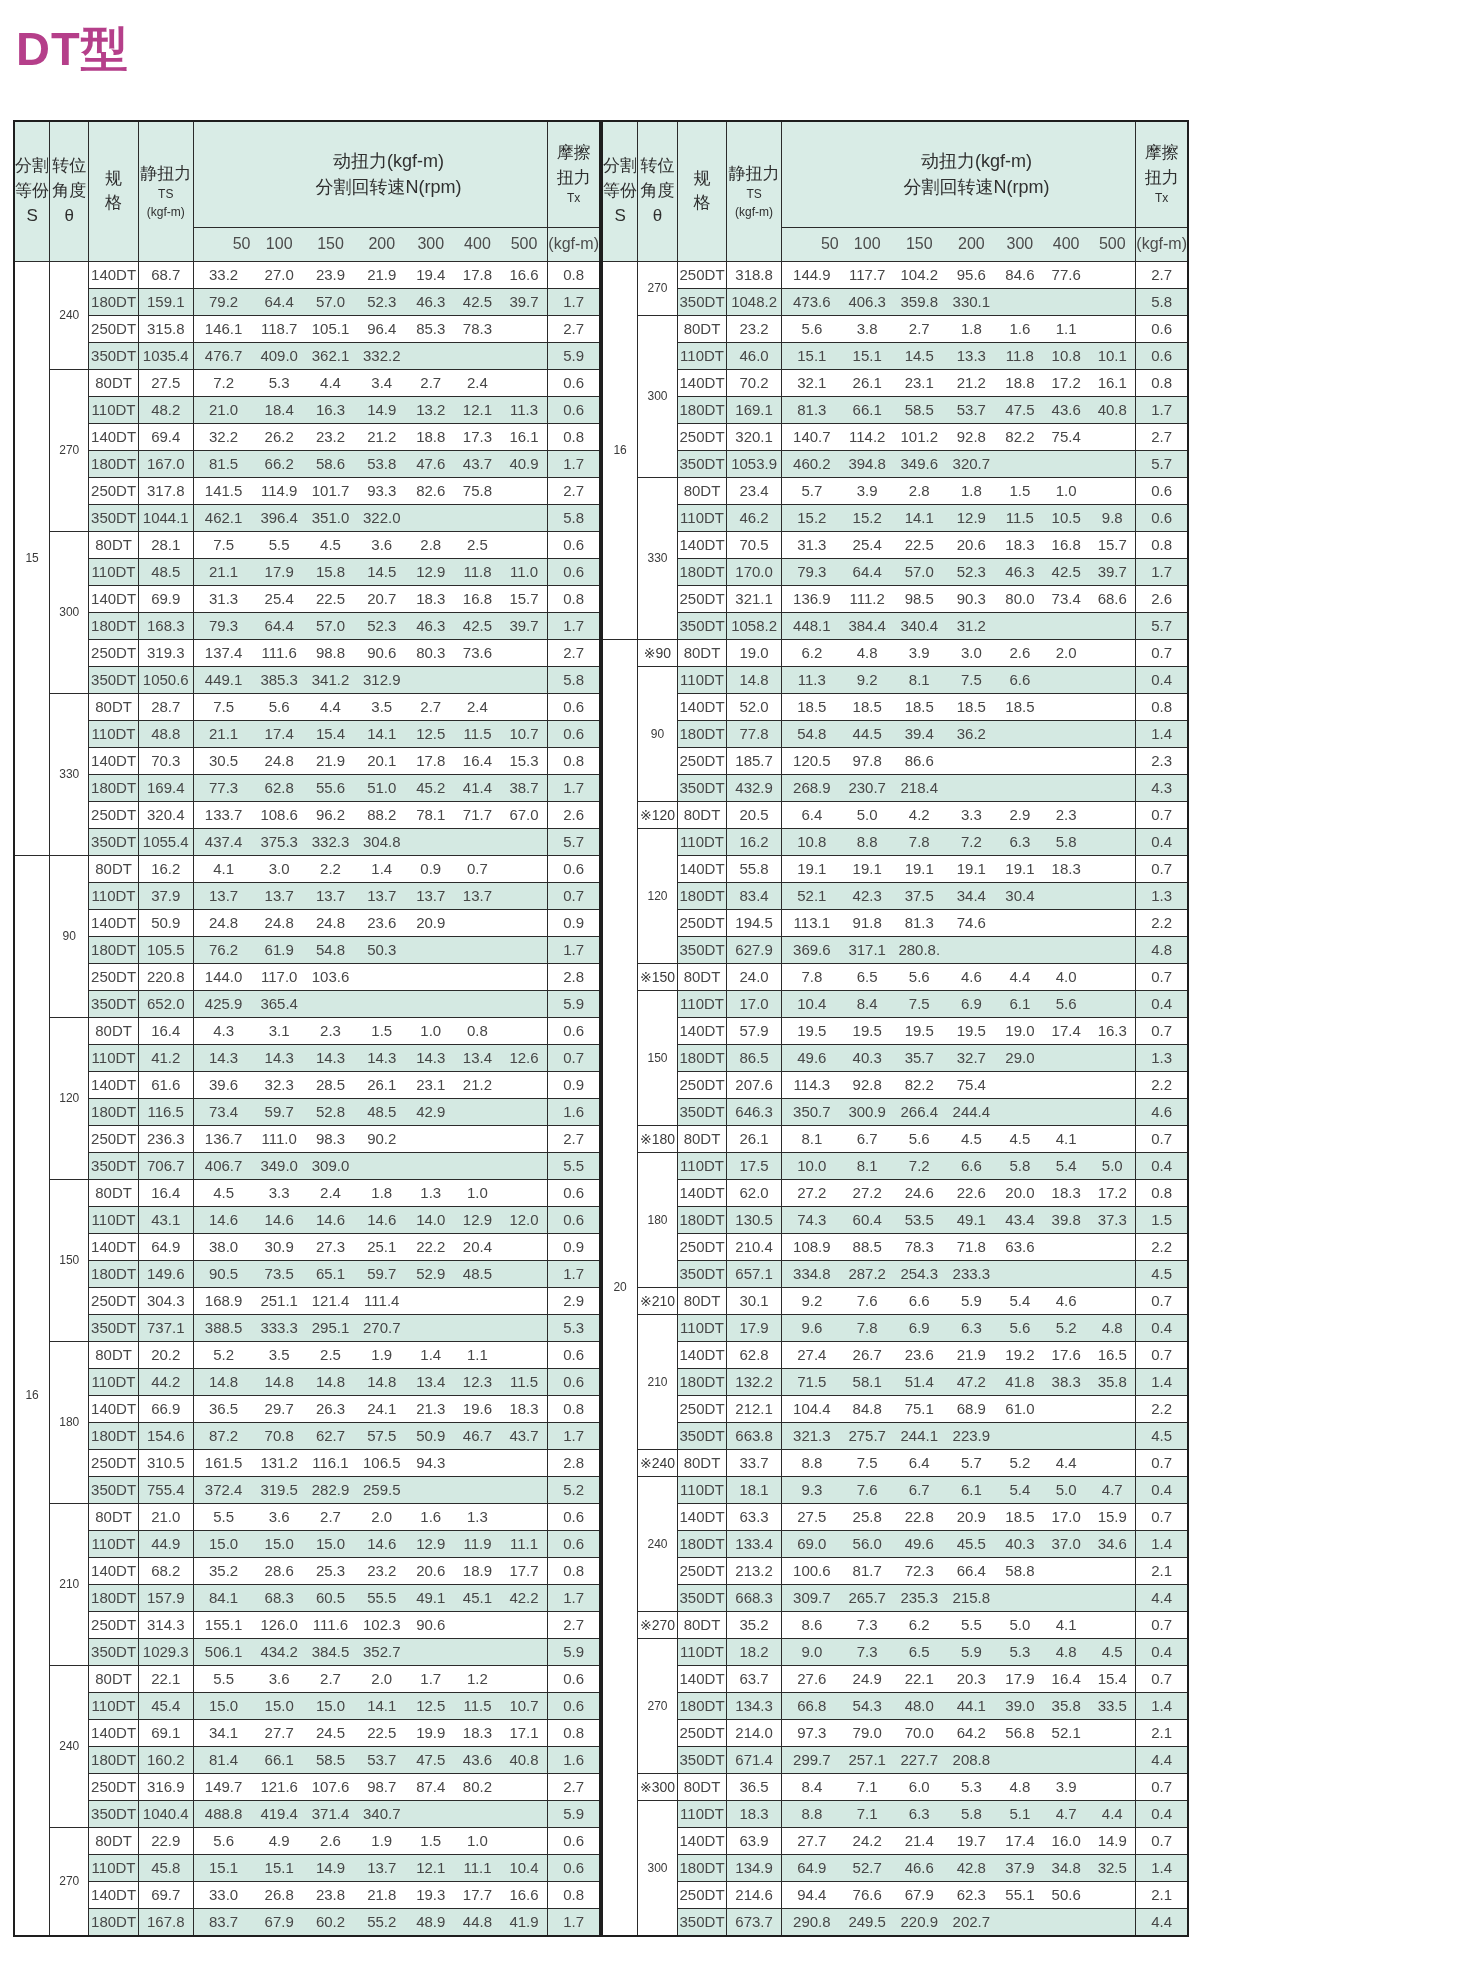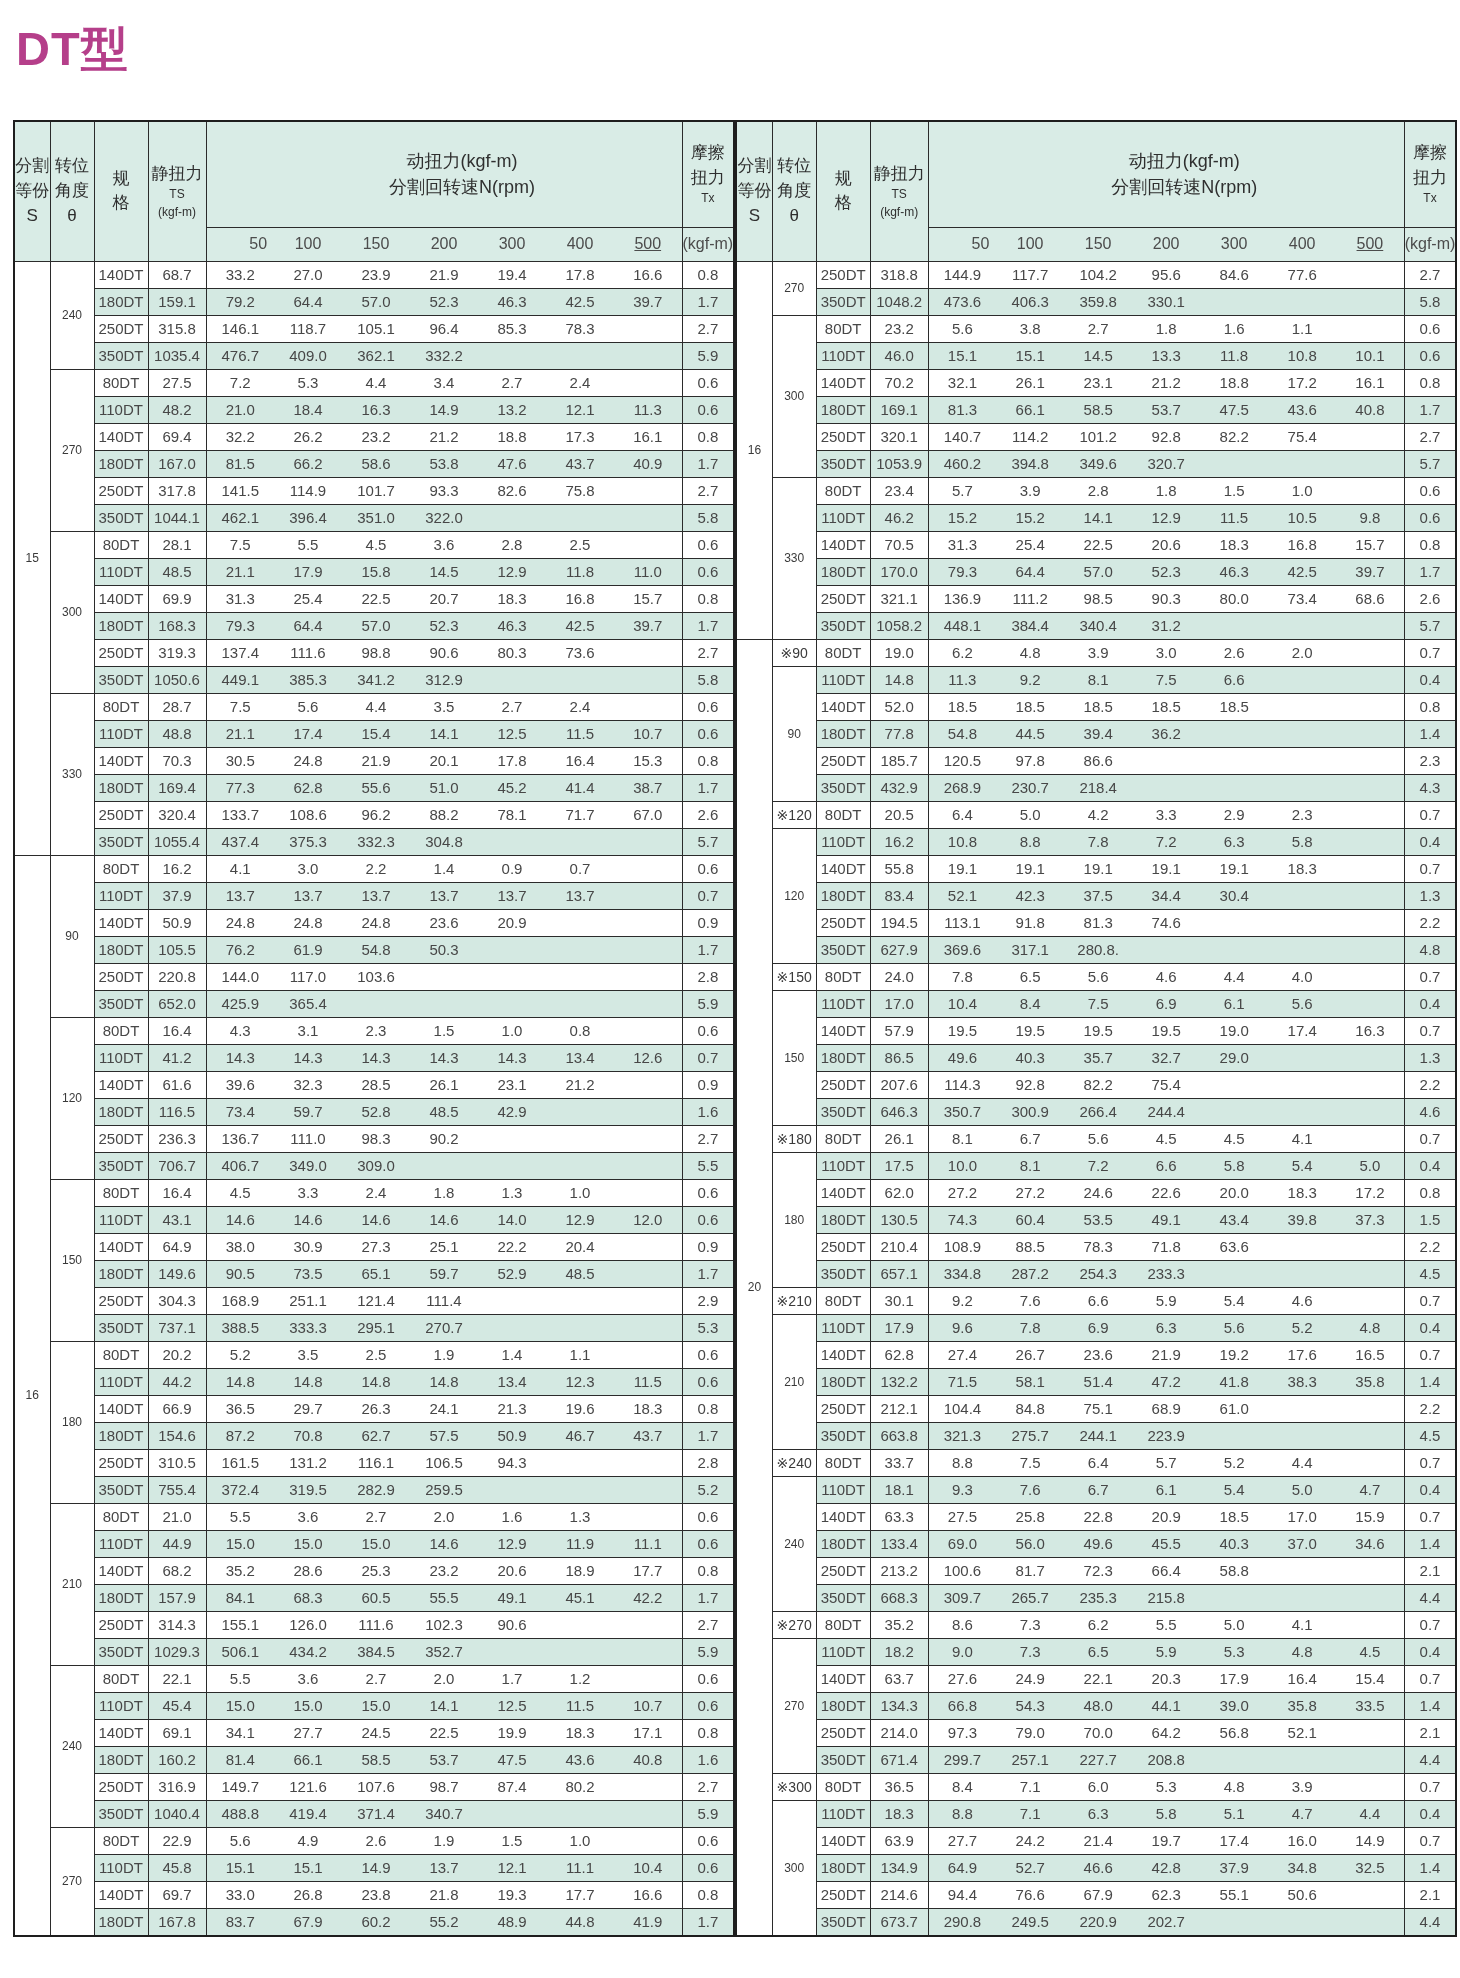--- a/index.html
+++ b/index.html
@@ -3,41 +3,41 @@
 <meta charset="utf-8">
 <style>
   :root{
     --accent:#b53f8a; --stripe:#d4e9e2; --headbg:#d9ece6;
     --border:#2b2b2b; --text:#474747; --htext:#2f2f2f;
   }
   *{box-sizing:border-box;}
   html,body{margin:0;padding:0;}
   body{width:1460px;height:1978px;background:#ffffff;
        font-family:"Liberation Sans","DejaVu Sans",sans-serif;color:var(--text);}
-  .page{position:relative;width:1460px;height:1978px;overflow:hidden;}
+  .page{position:relative;width:1189px;height:1978px;overflow:hidden;}
   .title{position:absolute;left:16px;top:18px;font-size:47px;font-weight:800;
          color:var(--accent);letter-spacing:1px;}
   .tables{position:absolute;left:13px;top:120px;display:flex;}
   table{border-collapse:collapse;table-layout:fixed;border:2px solid #1e1e1e;}
   td{border:1px solid var(--border);text-align:center;vertical-align:middle;
      padding:0;font-size:15px;color:var(--text);overflow:hidden;white-space:nowrap;}
   thead td{background:var(--headbg);color:var(--htext);}
   tr.h1 td{height:106px;font-size:17px;line-height:1.5;}
   tr.h1 td.hdyn{font-size:18px;line-height:1.9;padding-left:36px;}
   tr.h2 td{height:34px;font-size:16px;color:#4c4c4c;}
   tbody td{height:26px;line-height:26px;}
   tr.stripe td:not(.scell):not(.tcell){background:var(--stripe);}
   td.scell,td.tcell{background:#ffffff;font-size:12px;color:#3a3a3a;}
   td.tcell.tstar{font-size:14px;margin-left:44px;}
   td.dyn{border-left:none;border-right:none;}
   td.dfirst{border-left:1px solid var(--border);}
   td.dlast{border-right:1px solid var(--border);}
   td.hspeed{border-left:none;border-right:none;}
   td.hspeed.dfirst{border-left:1px solid var(--border);padding-left:36px;}
-  td.hspeed.dlast{border-right:1px solid var(--border);text-decoration:underline;}
+  td.hspeed.dlast{border-right:1px solid var(--border);}
   .ln{display:block;}
   .sm{font-size:12px;line-height:1.3;}
   .xs{font-size:11px;line-height:1.3;}
   tr.h1 td .ln{line-height:1.45;}
 </style>
 </head>
 <body>
 
 <div class="page">
   <div class="title">DT型</div>

